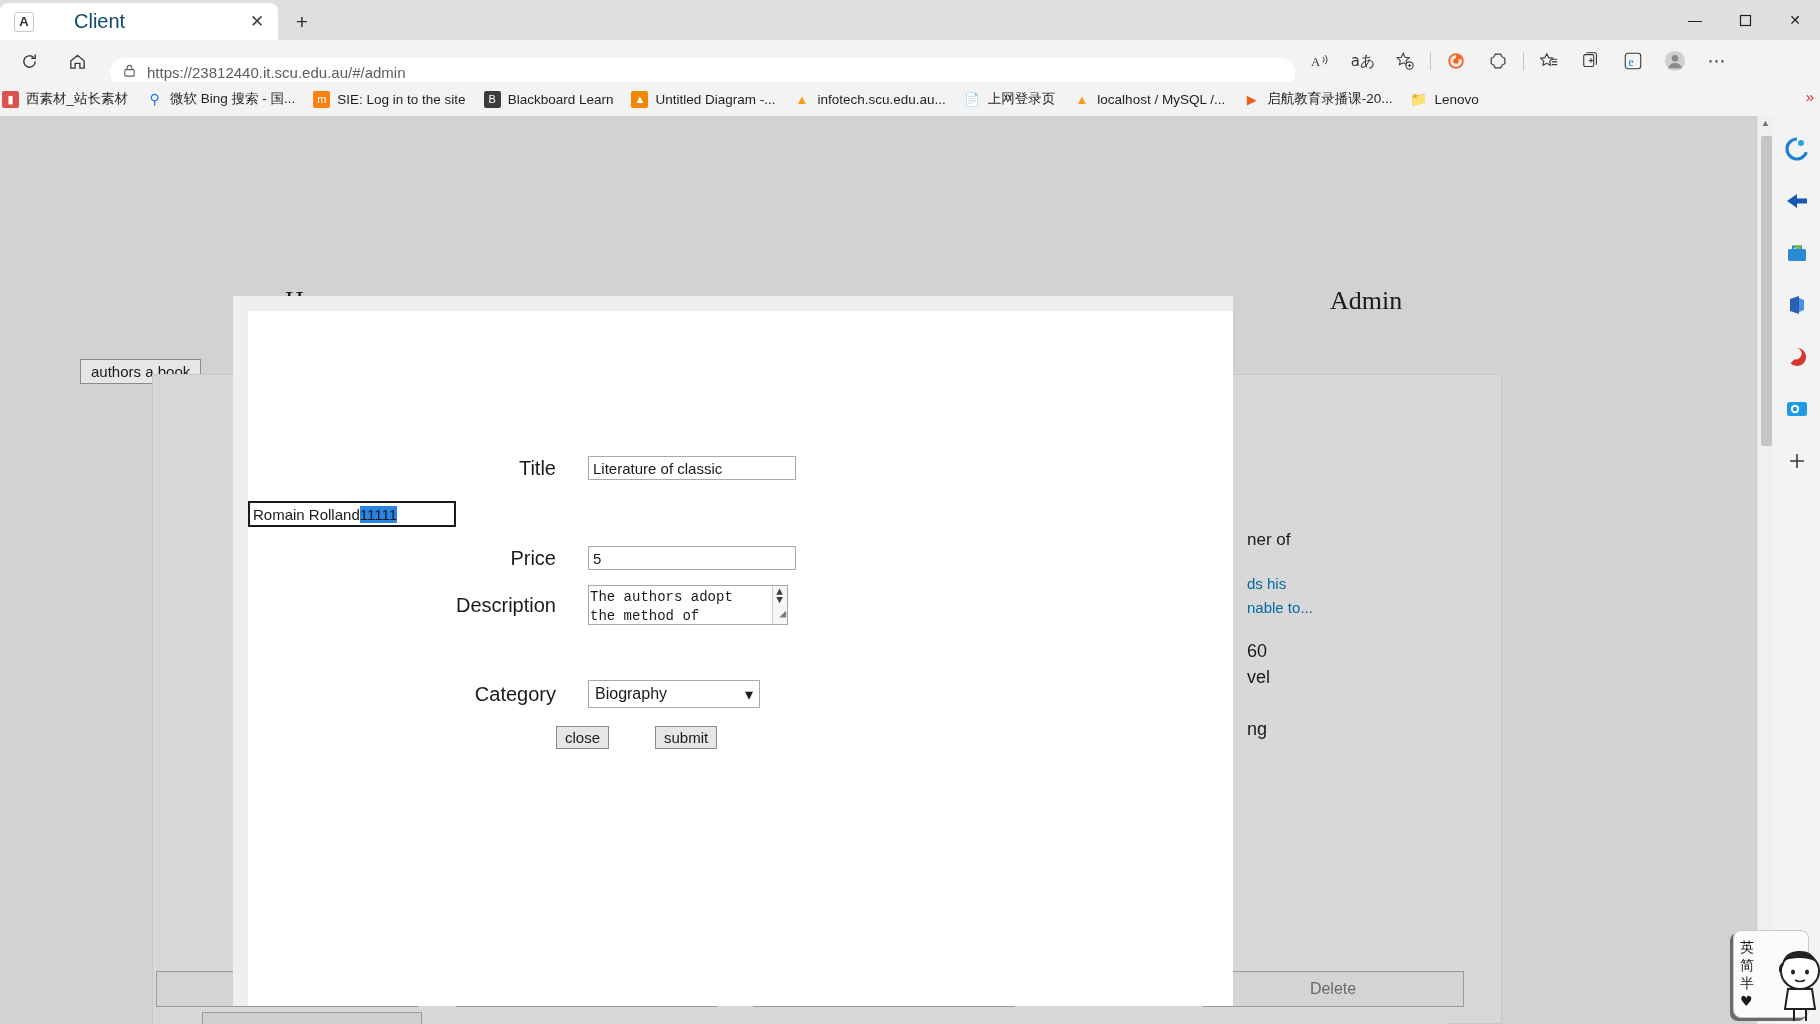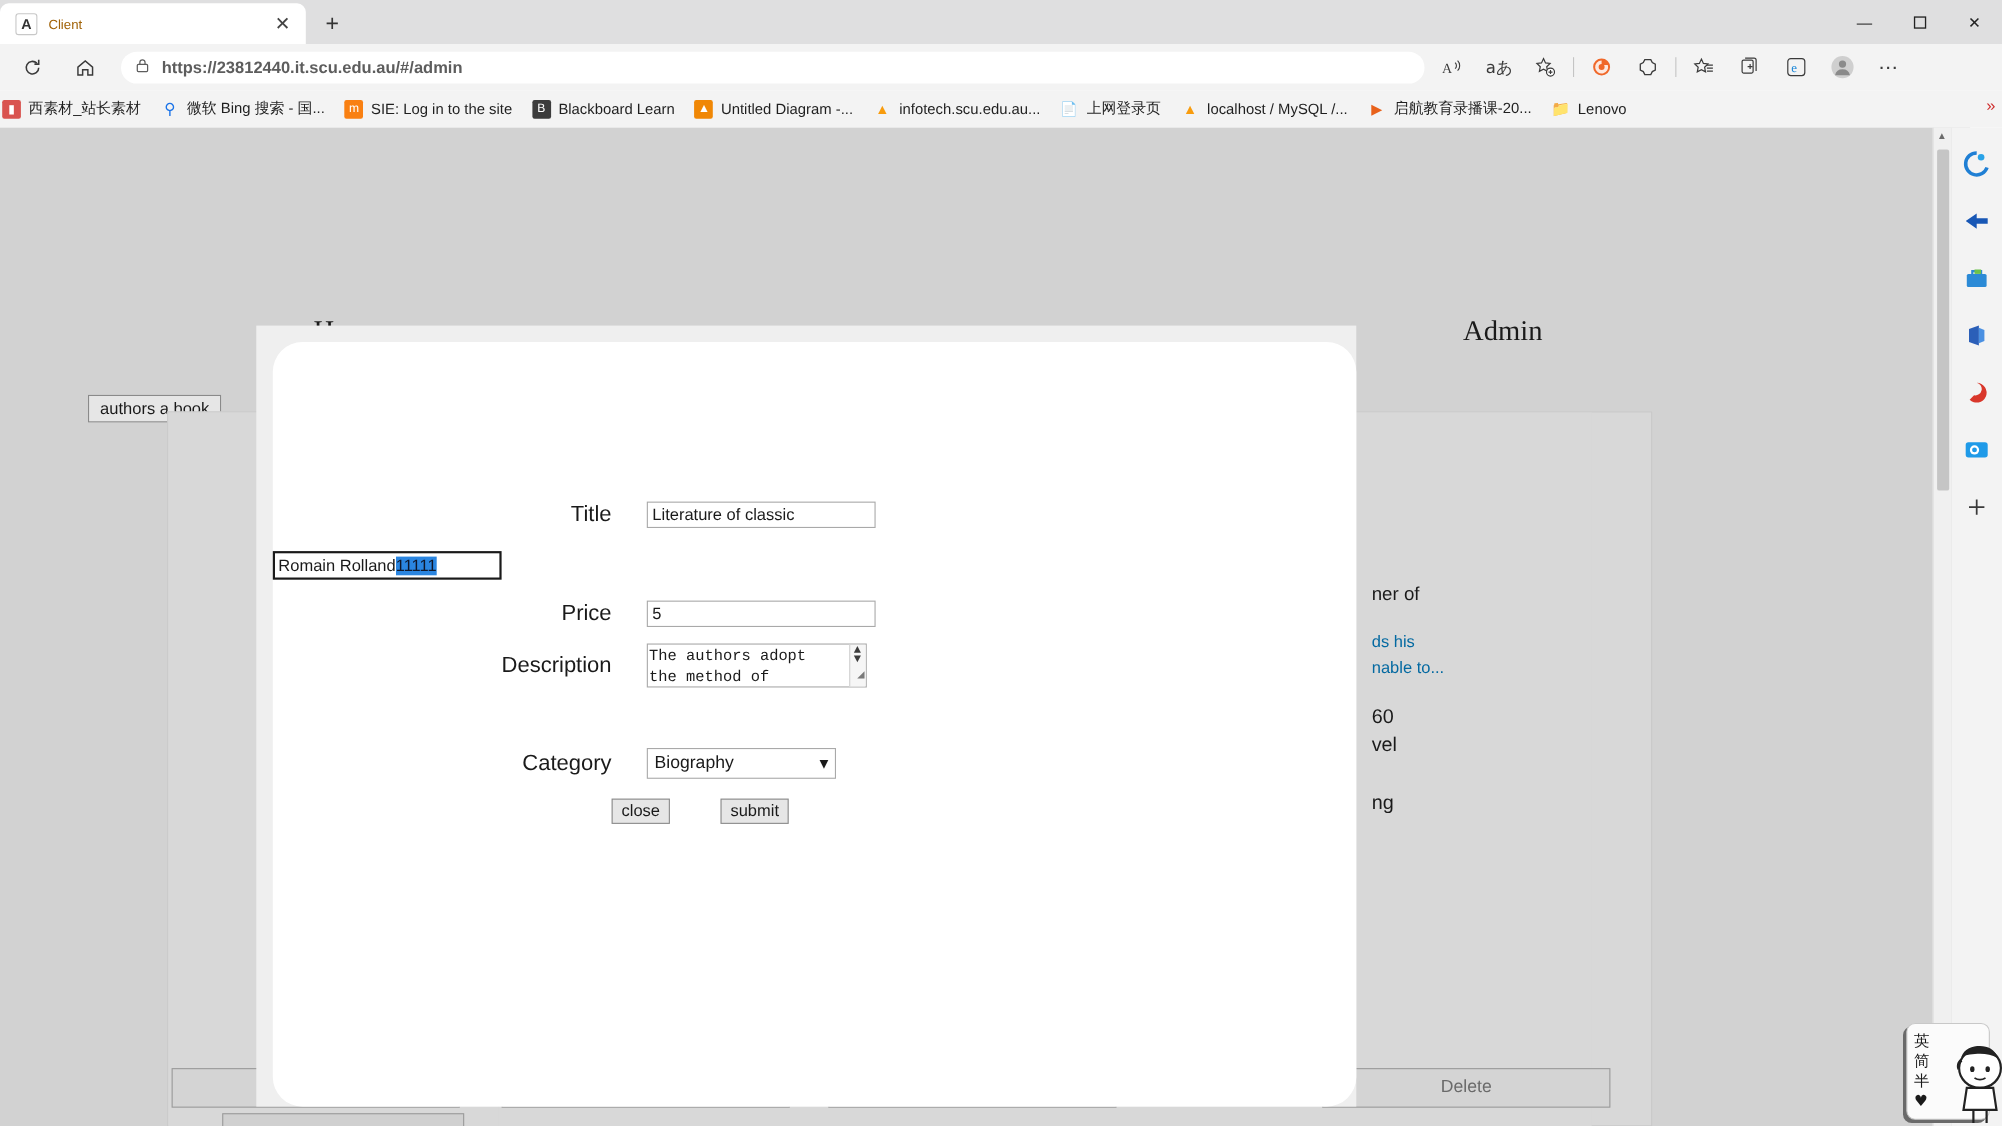--- a/index.html
+++ b/index.html
@@ -22,22 +22,22 @@
     background: #ffffff; border-radius: 8px 8px 0 0;
     display: flex; align-items: center; padding: 0 8px;
   }
   .tab-fav {
     width: 20px; height: 20px; margin: 0 10px 0 6px;
     background: #ffffff; border: 1px solid #c8c8c8; border-radius: 3px;
     display: flex; align-items: center; justify-content: center;
     font-size: 13px; font-weight: bold; color: #333; flex: 0 0 auto;
   }
   .tab-title {
-    flex: 1; font-size: 12px; color: #a16207; white-space: nowrap;
-    overflow: hidden; text-overflow: ellipsis;
+    flex: 1; font-size: 20px; color: #0c4a6e; white-space: nowrap;
+    overflow: hidden; text-overflow: ellipsis; margin-left: 30px;
   }
   .tab-close {
     width: 26px; height: 26px; display: flex; align-items: center;
     justify-content: center; font-size: 17px; color: #444; border-radius: 4px;
   }
   .newtab {
     position: absolute; left: 288px; top: 8px; width: 28px; height: 28px;
     display: flex; align-items: center; justify-content: center;
     font-size: 21px; color: #333;
   }
@@ -51,23 +51,23 @@
   .navbar {
     position: absolute; left: 0; top: 40px; width: 1820px; height: 42px;
     background: #f3f3f3;
   }
   .navicon {
     position: absolute; top: 6px; width: 30px; height: 30px;
     display: flex; align-items: center; justify-content: center;
     color: #3a3a3a;
   }
   .addressbar {
-    position: absolute; left: 110px; top: 7px; width: 1185px; height: 29px;
+    position: absolute; left: 110px; top: 18px; width: 1185px; height: 29px;
     background: #ffffff; border-radius: 15px;
-    display: flex; align-items: center; padding: 0 12px; font-weight: bold;
+    display: flex; align-items: center; padding: 0 12px;
   }
   .url { font-size: 15px; color: #5d5d5d; margin-left: 10px; white-space: nowrap; }
   .toolicons { position: absolute; left: 1300px; top: 6px; display: flex;
                align-items: center; height: 30px; }
   .ti { width: 42px; height: 30px; display: flex; align-items: center;
         justify-content: center; color: #3a3a3a; font-size: 15px; }
   .tsep { width: 1px; height: 18px; background: #c4c4c4; margin: 0 4px; }
 
   .bookmarks {
     position: absolute; left: 0; top: 82px; width: 1820px; height: 34px;
@@ -142,21 +142,20 @@
   }
 
   
   .modal-outer {
     position: absolute; left: 233px; top: 180px; width: 1000px; height: 710px;
     background: #efefef;
   }
   .modal {
     position: absolute; left: 248px; top: 195px; width: 985px; height: 695px;
     background: #ffffff;
-    border-radius: 27px;
   }
   .form { position: absolute; left: 0; top: 0; width: 985px; height: 695px; }
   .row { position: absolute; display: flex; align-items: center; }
   .lbl { width: 340px; text-align: right; font-size: 20px; color: #1a1a1a;
          padding-right: 32px; }
   .inp {
     width: 208px; height: 24px; border: 1px solid #a9a9a9; background: #fff;
     font-size: 15px; color: #1a1a1a; padding: 1px 4px;
     font-family: "Liberation Sans", sans-serif;
   }

